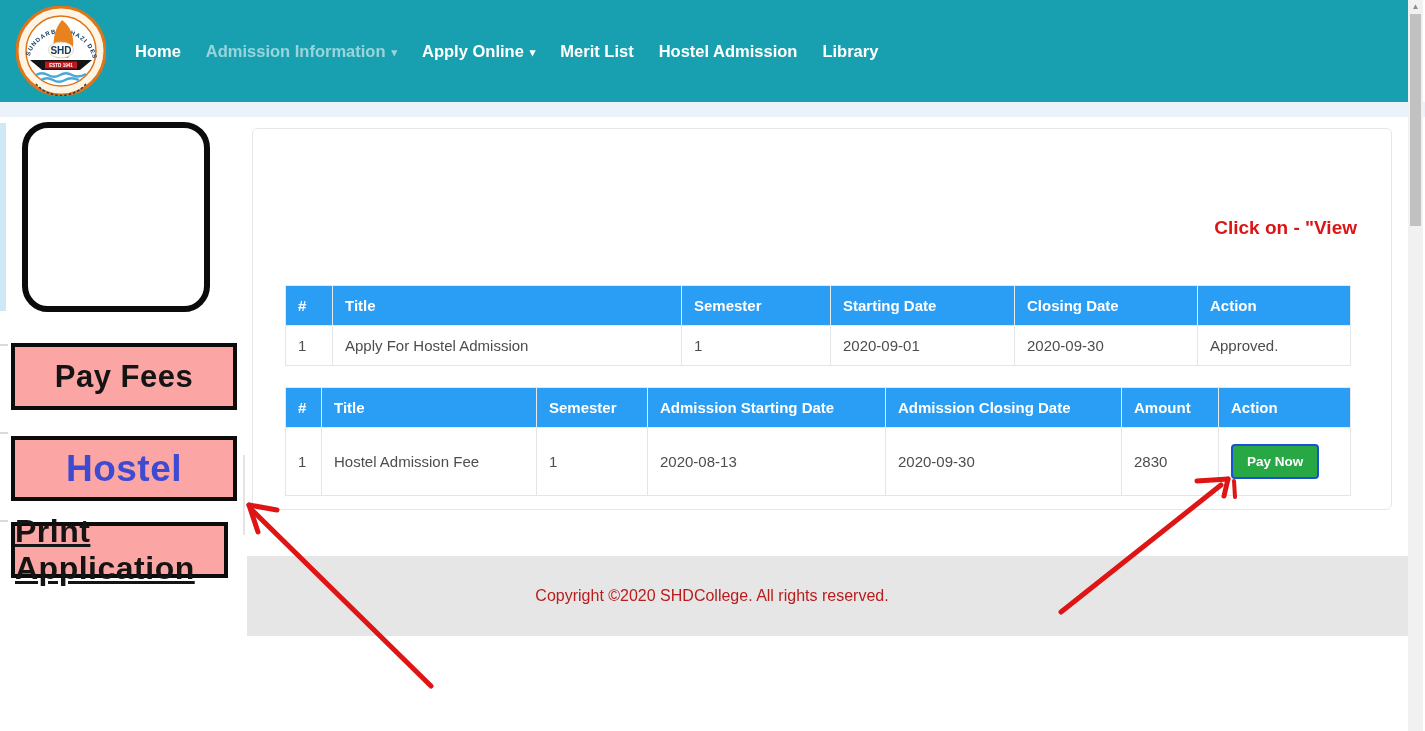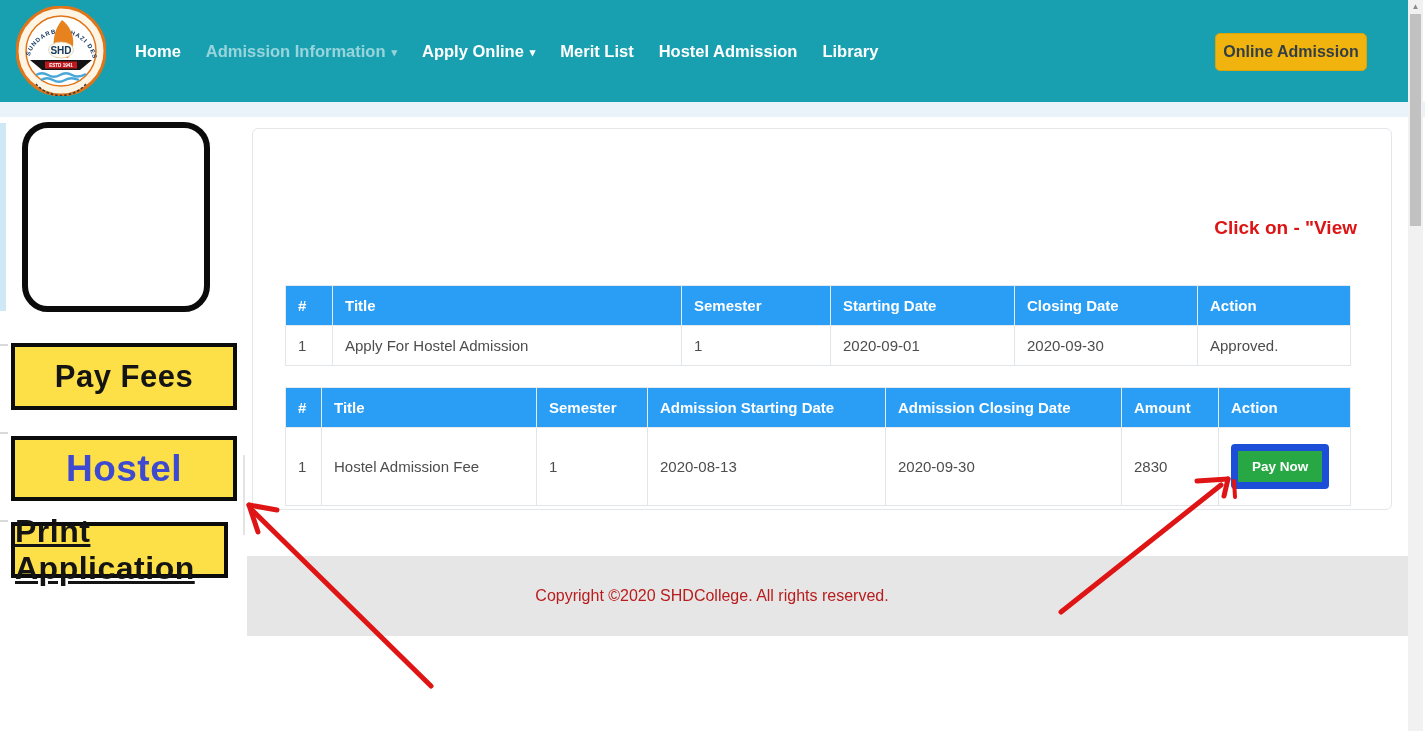--- a/index.html
+++ b/index.html
@@ -15,41 +15,41 @@
   .cta{position:absolute;left:1215px;top:33px;width:150px;height:36px;background:var(--cta_yellow);
        border:1px solid #d9a407;border-radius:5px;color:#333f45;font-weight:bold;font-size:16px;
        display:flex;align-items:center;justify-content:center;cursor:pointer;}
   .band{position:absolute;left:0;top:102px;width:1425px;height:15px;background:#ebf3fa;}
   
   .strip{position:absolute;left:0;top:123px;width:6px;height:188px;background:#cfe8f6;}
   .photo-frame{position:absolute;left:22px;top:122px;width:176px;height:178px;border:6px solid #0b0b0b;
        border-radius:26px;background:#fff;}
   .tick{position:absolute;left:0;width:8px;height:2px;background:#dadada;}
   .vline{position:absolute;left:243px;top:455px;width:2px;height:80px;background:#e4e4e4;}
-  .side-btn{position:absolute;border:4px solid #0c0c0c;background:#fde047;display:flex;align-items:center;
+  .side-btn{position:absolute;border:4px solid #0c0c0c;background:#fca5a5;display:flex;align-items:center;
        justify-content:center;font-weight:bold;color:#141414;cursor:pointer;letter-spacing:.5px;}
   .side-btn.b0{left:11px;top:343px;width:218px;height:59px;font-size:31px;}
   .side-btn.b1{left:11px;top:436px;width:218px;height:57px;font-size:37px;color:var(--hostel_blue);}
   .side-btn.b2{left:11px;top:522px;width:209px;height:48px;font-size:32px;text-decoration:underline;}
   
   .card{position:absolute;left:252px;top:128px;width:1140px;height:382px;background:#fff;
        border:1px solid #e4e7ea;border-radius:6px;box-sizing:border-box;}
   .panel-head{position:absolute;left:-1px;top:-1px;width:1140px;height:64px;background:var(--panel_green);
        border-radius:6px 6px 0 0;display:flex;align-items:center;justify-content:center;
        color:#fff;font-size:19px;}
   .note{position:absolute;right:34px;top:88px;color:var(--accent_red);font-weight:bold;font-size:19px;white-space:nowrap;}
   .tblwrap{position:absolute;left:32px;}
   .tblwrap.t0{top:156px;}
   .tblwrap.t1{top:258px;}
   table{border-collapse:collapse;table-layout:fixed;width:1065px;font-size:15px;}
   th{background:var(--table_header_blue);color:#fff;font-weight:bold;text-align:left;
      padding:11px 12px;border:1px solid #e7eaec;}
   td{padding:11px 12px;border:1px solid #e2e6e9;color:#4d4d4d;background:#fff;text-align:left;}
   #table-1 td{padding:16px 12px;}
-  .paynow{background:var(--pay_now_green);border:7px solid #1d4ed8;border-radius:4px;color:#fff;
+  .paynow{background:var(--pay_now_green);border:2px solid #1d4ed8;border-radius:4px;color:#fff;
      font-weight:bold;font-size:13.5px;padding:8px 14px;cursor:pointer;font-family:inherit;}
   
   .footer{position:absolute;left:247px;top:556px;width:1161px;height:80px;background:var(--footer_gray);}
   .footer .copy{position:absolute;left:0;top:31px;width:930px;text-align:center;color:#b91c1c;font-size:16px;}
   
   .sb-track{position:absolute;left:1408px;top:0;width:15px;height:731px;background:#f1f1f1;}
   .sb-thumb{position:absolute;left:1410px;top:14px;width:11px;height:212px;background:#c1c1c1;cursor:pointer;}
   .sb-up{position:absolute;left:1409px;top:2px;width:13px;text-align:center;font-size:8px;color:#8a8a8a;}
   
   .arrows{position:absolute;left:0;top:0;pointer-events:none;z-index:50;}
@@ -92,21 +92,20 @@
       <div class="nav-item">
         <span>Merit List</span>
       </div>
       <div class="nav-item">
         <span>Hostel Admission</span>
       </div>
       <div class="nav-item">
         <span>Library</span>
       </div>
     </div>
-  <div class="cta">Online Admission</div>
 </div>
 <div class="band"></div>
 
 <div class="strip"></div>
 <div class="photo-frame"></div>
 <div class="tick" style="top:344px"></div>
 <div class="tick" style="top:432px"></div>
 <div class="tick" style="top:520px"></div>
 <div class="vline"></div>
 <div id="sidebar-buttons">

